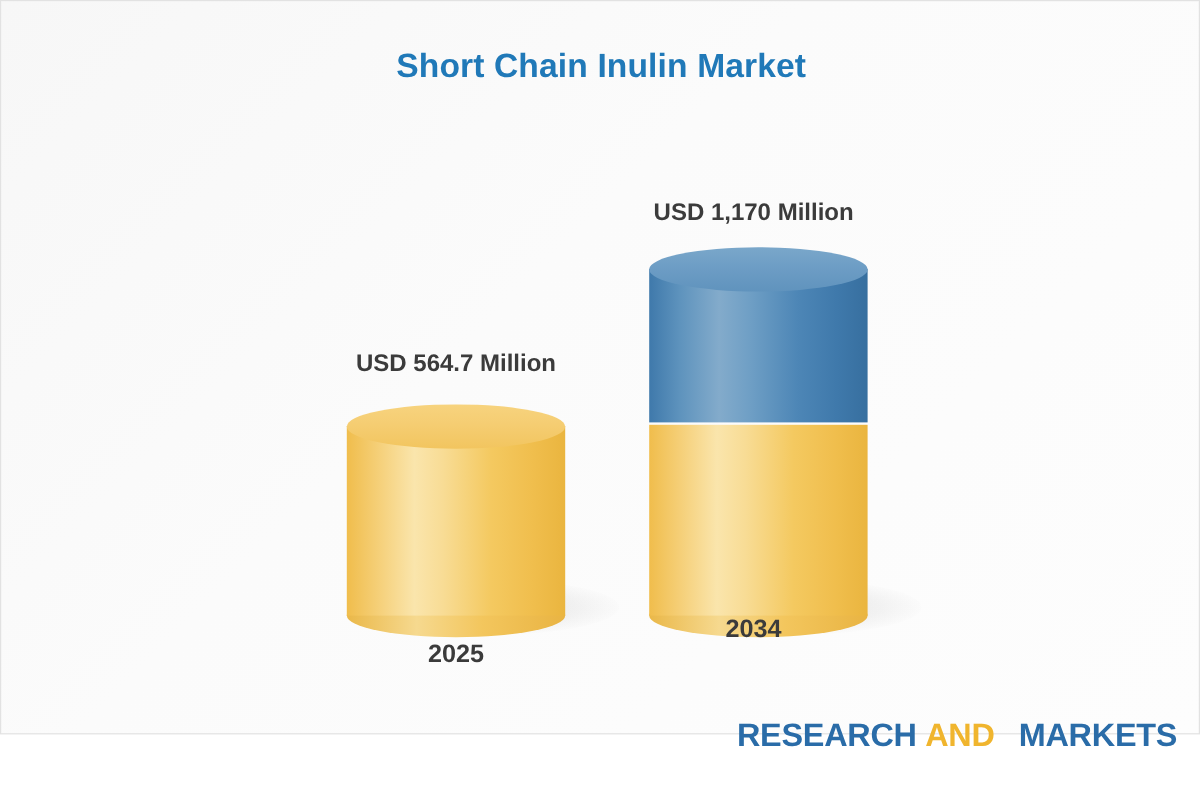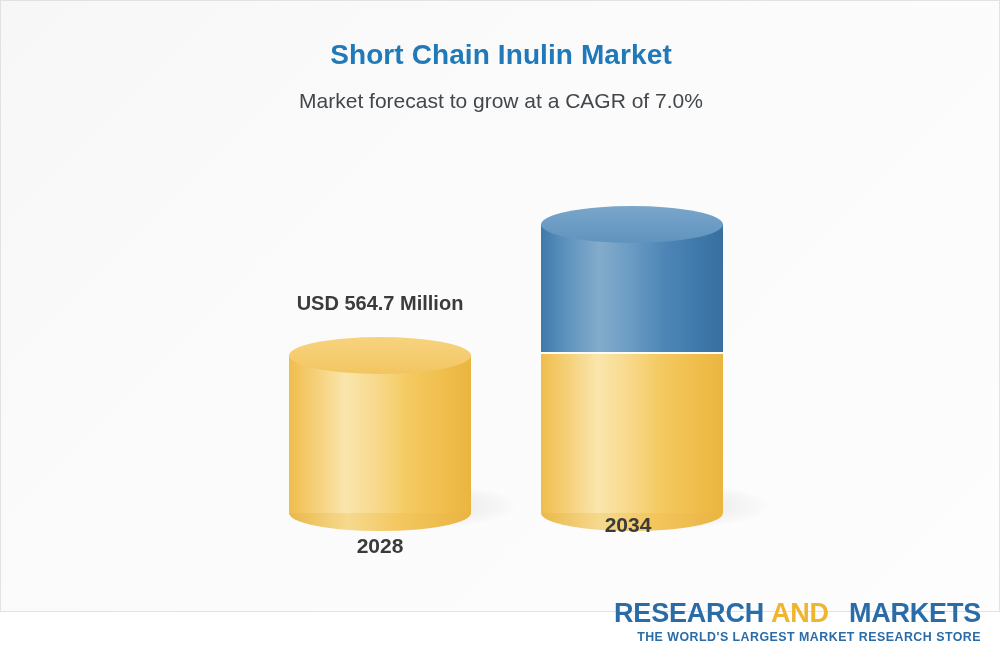--- a/index.html
+++ b/index.html
@@ -140,21 +140,20 @@
     letter-spacing: 0.48px;
     margin-top: 3px;
   }
 </style>
 </head>
 <body>
 
 <div id="infographic">
 
   <div class="title">Short Chain Inulin Market</div>
-  <div class="subtitle">Market forecast to grow at a CAGR of 7.0%</div>
 
   <div class="chart-area">
 
     <div class="value-label" style="left:229px; top:291px;">USD 564.7 Million</div>
 
     <div class="shadow" style="left:300px; top:482px; width:215px; height:46px;"></div>
 
     <div class="cyl" style="left:288px; top:336px; width:182px; height:178px;">
 
       <div class="cyl-bottom" style="top:158px; height:36px;
@@ -165,22 +164,23 @@
                      #f5cf77 14%,
                      #fae5ac 31%,
                      #f8dc95 44%,
                      #f4c960 66%,
                      #f0be4d 85%,
                      #eab53f 100%);"></div>
       <div class="cyl-top" style="top:0px; height:37px;
                   background: linear-gradient(180deg,#f7d37e 0%,#f5cd72 45%,#f2c55f 100%);"></div>
     </div>
 
-    <div class="year-label" style="left:229px; top:533px;">2028</div>
-
+    <div class="year-label" style="left:229px; top:533px;">2025</div>
+
+    <div class="value-label" style="left:477px; top:165px;">USD 1,170 Million</div>
 
     <div class="shadow" style="left:552px; top:482px; width:215px; height:46px;"></div>
 
     <div class="cyl" style="left:540px; top:205px; width:182px; height:309px;">
 
       <div class="cyl-bottom" style="top:289px; height:36px;
                   background: linear-gradient(90deg,#eab849 0%,#f6d98f 32%,#f3c65d 62%,#e9b443 100%);"></div>
       <div class="cyl-body" style="top:148px; height:159px;
                   background: linear-gradient(90deg,
                      #f0bd4c 0%,
@@ -206,16 +206,15 @@
                   background: linear-gradient(180deg,#7aa7ca 0%,#6d9dc5 45%,#6093bd 100%);"></div>
     </div>
 
     <div class="year-label" style="left:477px; top:512px;">2034</div>
 
   </div>
 
 
   <div class="logo">
     <div class="logo-main"><span style="margin-right: 7px;">RESEARCH</span><span class="logo-and" style="margin-right: 20px;">AND</span><span>MARKETS</span></div>
-    <div class="logo-tag">THE WORLD'S LARGEST MARKET RESEARCH STORE</div>
   </div>
 
 </div>
 
 </body></html>

